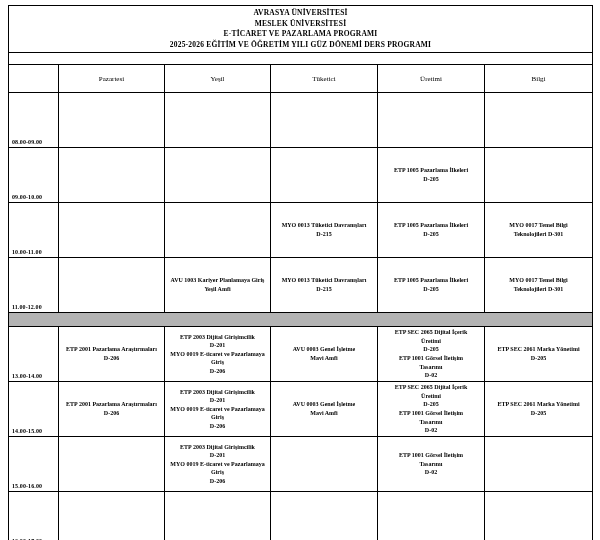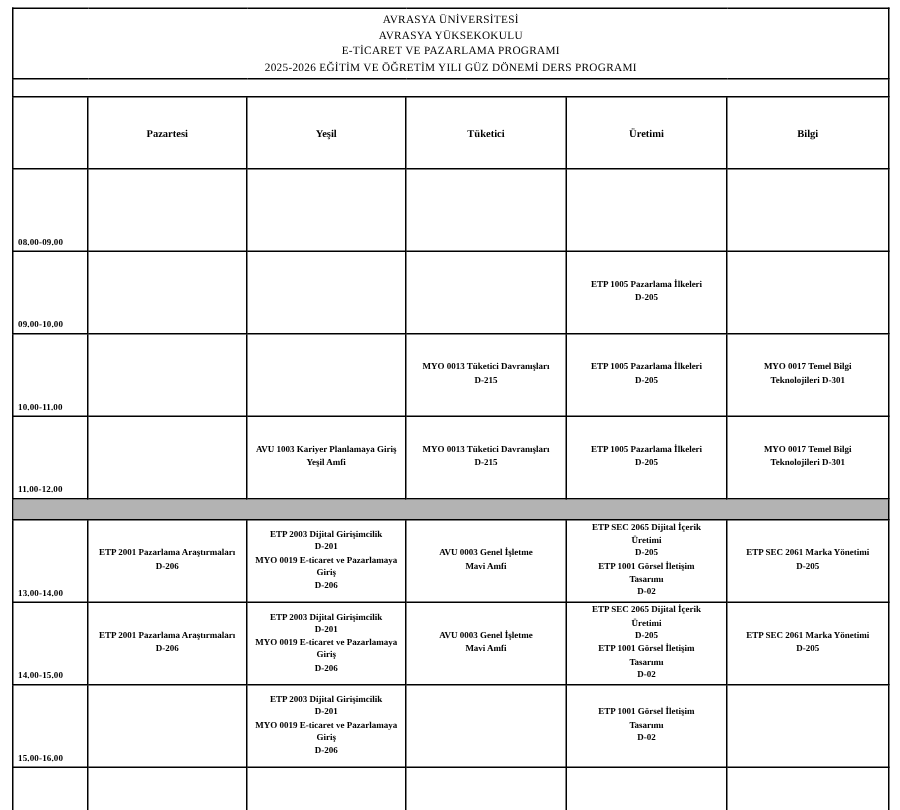--- a/index.html
+++ b/index.html
@@ -8,25 +8,25 @@
     font-family:"Liberation Serif","DejaVu Serif",serif;
     overflow:hidden;
   }
   .page { padding:5px 8px 0 8px; }
   table.schedule {
     border-collapse:collapse; table-layout:fixed; width:584px;
   }
   td,th { border:1px solid #000; overflow:hidden; }
   .title-cell {
     height:44px; text-align:center; vertical-align:middle;
-    font-weight:normal; font-size:7.5px; line-height:10.5px;
+    font-weight:bold; font-size:7.5px; line-height:10.5px;
     letter-spacing:0.2px;
   }
   .spacer-row td { height:9px; border-left:1px solid #000; border-right:1px solid #000; }
-  .day-header-row th { height:11px; font-size:7px; font-weight:bold; text-align:center; vertical-align:middle; padding:18px; }
+  .day-header-row th { height:11px; font-size:7px; font-weight:normal; text-align:center; vertical-align:middle; padding:8px; }
   .body-row { height:55px; }
   .time-cell {
     vertical-align:bottom; text-align:left;
     font-size:6px; font-weight:bold; padding:0 0 2px 3px;
     letter-spacing:0.1px;
   }
   .slot-cell {
     vertical-align:middle; text-align:center;
     font-size:6px; font-weight:bold; line-height:1.42;
     white-space:pre-line; padding:1px 3px;
@@ -43,21 +43,21 @@
       <col style="width:106px">
         <col style="width:106px">
         <col style="width:107px">
         <col style="width:107px">
         <col style="width:108px">
     </colgroup>
     <tbody id="grid">
       <tr>
         <td colspan="6" class="title-cell">
           <div>AVRASYA ÜNİVERSİTESİ</div>
-          <div>AVRASYA YÜKSEKOKULU</div>
+          <div>MESLEK ÜNİVERSİTESİ</div>
           <div>E-TİCARET VE PAZARLAMA PROGRAMI</div>
           <div>2025-2026 EĞİTİM VE ÖĞRETİM YILI GÜZ DÖNEMİ DERS PROGRAMI</div>
         </td>
       </tr>
       <tr class="spacer-row">
         <td colspan="6"></td>
       </tr>
       <tr class="day-header-row" id="day-header-row">
         <th class="corner"></th>
       <th>Pazartesi</th>

